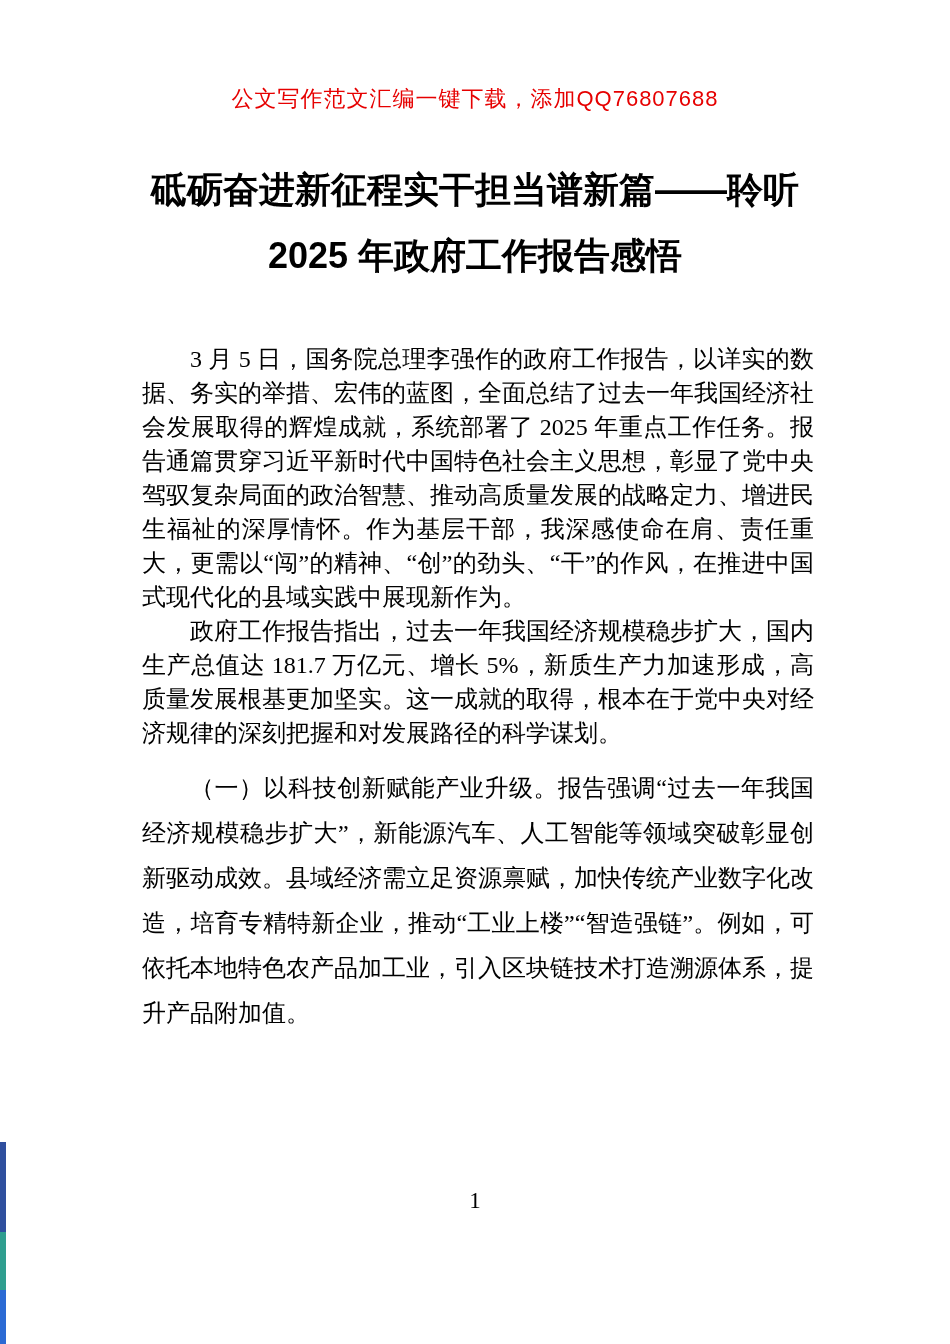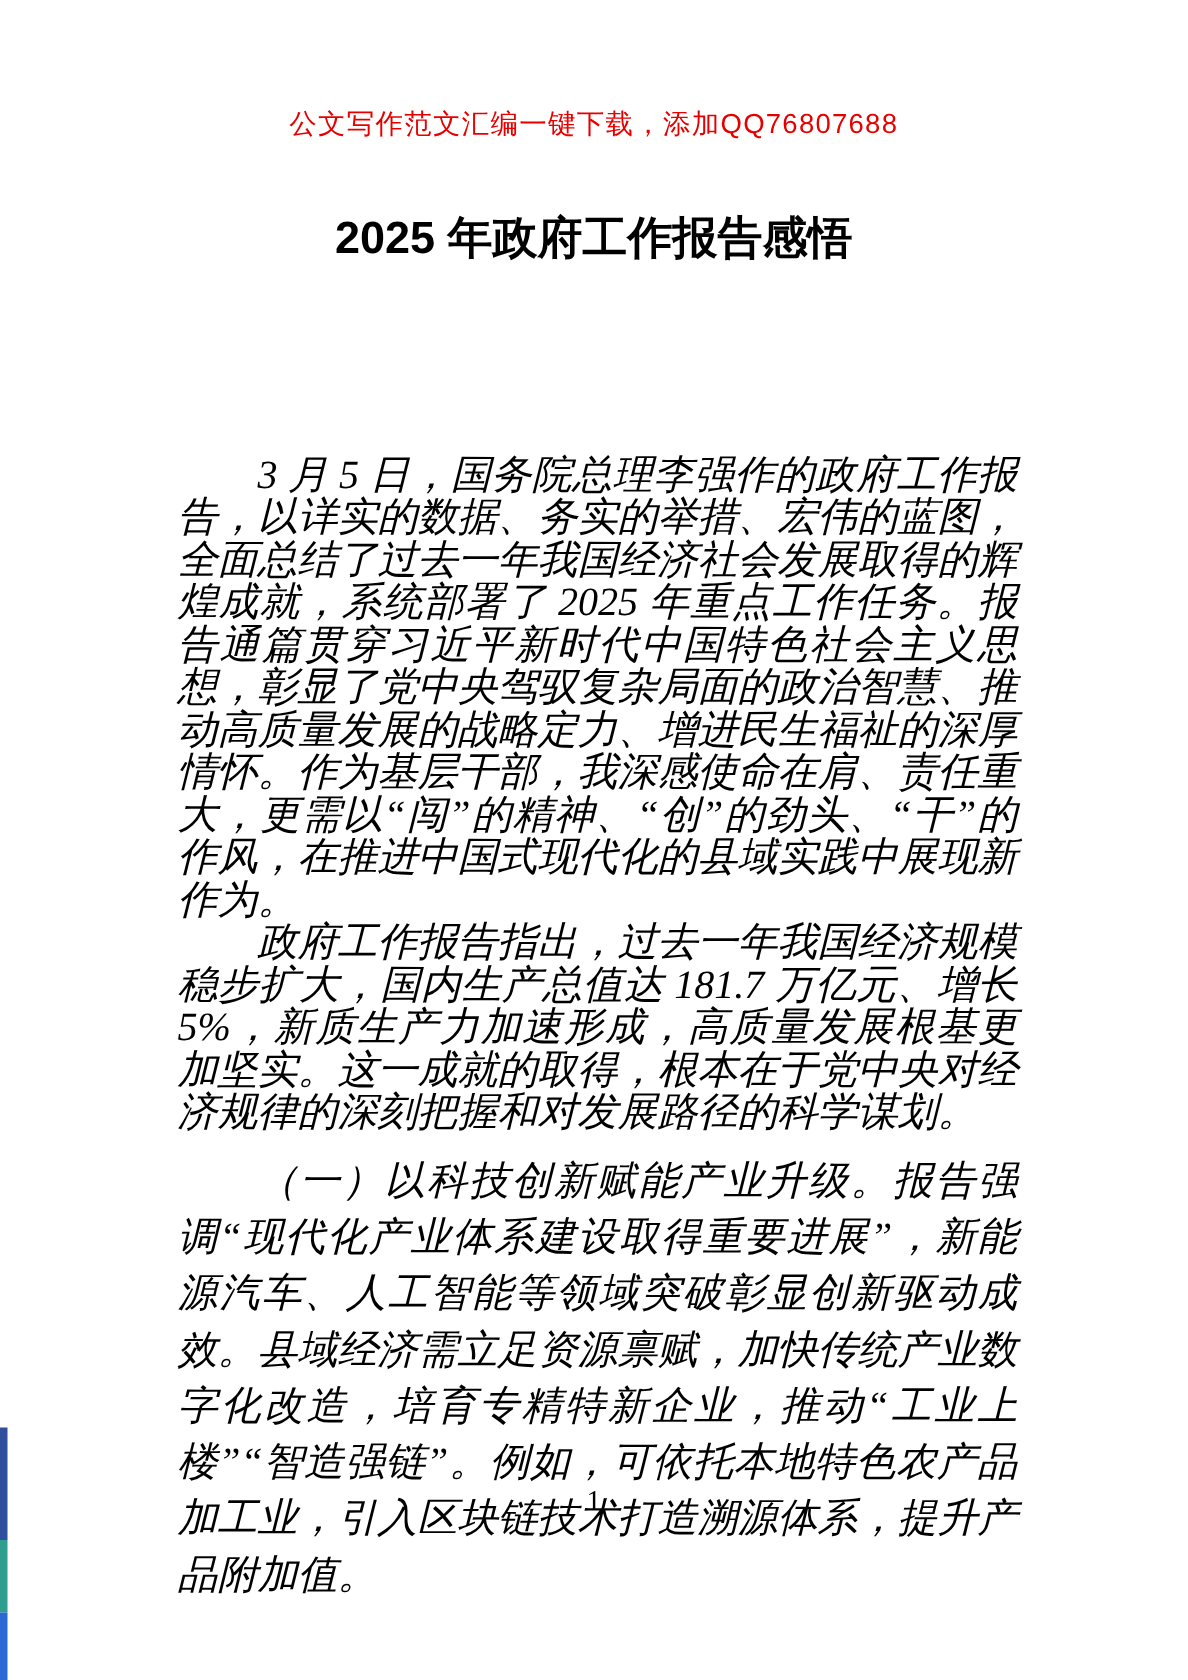--- a/index.html
+++ b/index.html
@@ -50,33 +50,32 @@
     font-family: "Liberation Sans", "DejaVu Sans", sans-serif;
     font-weight: 700;
     font-size: 36px;
     line-height: 1;
     color: #000000;
   }
   .title .title-line {
     display: block;
   }
   .title .title-line + .title-line {
-    margin-top: 20px;
+    margin-top: 30px;
   }
 
   .body-text {
     position: absolute;
-    top: 362px;
+    top: 342px;
     left: 142px;
     width: 672px;
-    font-size: 32px;
+    font-size: 24px;
     line-height: 34px;
     text-align: justify;
     text-justify: inter-ideograph;
-    font-style: italic;
   }
   .para {
     margin: 0;
     text-indent: 2em;
   }
   .para.heading {
     font-weight: 700;
   }
   .para.loose {
     margin-top: 16px;
@@ -98,24 +97,25 @@
 
 <div class="page">
 
   <div class="edge-stripe s1"></div>
   <div class="edge-stripe s2"></div>
   <div class="edge-stripe s3"></div>
 
   <div class="notice">公文写作范文汇编一键下载，添加QQ76807688</div>
 
   <h1 class="title">
+    <span class="title-line">砥砺奋进新征程实干担当谱新篇——聆听</span>
     <span class="title-line">2025 年政府工作报告感悟</span>
   </h1>
 
   <div class="body-text">
     <p class="para">3 月 5 日，国务院总理李强作的政府工作报告，以详实的数据、务实的举措、宏伟的蓝图，全面总结了过去一年我国经济社会发展取得的辉煌成就，系统部署了 2025 年重点工作任务。报告通篇贯穿习近平新时代中国特色社会主义思想，彰显了党中央驾驭复杂局面的政治智慧、推动高质量发展的战略定力、增进民生福祉的深厚情怀。作为基层干部，我深感使命在肩、责任重大，更需以“闯”的精神、“创”的劲头、“干”的作风，在推进中国式现代化的县域实践中展现新作为。</p>
     <p class="para">政府工作报告指出，过去一年我国经济规模稳步扩大，国内生产总值达 181.7 万亿元、增长 5%，新质生产力加速形成，高质量发展根基更加坚实。这一成就的取得，根本在于党中央对经济规律的深刻把握和对发展路径的科学谋划。</p>
-    <p class="para loose">（一）以科技创新赋能产业升级。报告强调“现代化产业体系建设取得重要进展”，新能源汽车、人工智能等领域突破彰显创新驱动成效。县域经济需立足资源禀赋，加快传统产业数字化改造，培育专精特新企业，推动“工业上楼”“智造强链”。例如，可依托本地特色农产品加工业，引入区块链技术打造溯源体系，提升产品附加值。</p>
+    <p class="para loose">（一）以科技创新赋能产业升级。报告强调“过去一年我国经济规模稳步扩大”，新能源汽车、人工智能等领域突破彰显创新驱动成效。县域经济需立足资源禀赋，加快传统产业数字化改造，培育专精特新企业，推动“工业上楼”“智造强链”。例如，可依托本地特色农产品加工业，引入区块链技术打造溯源体系，提升产品附加值。</p>
   </div>
 
   <div class="page-number">1</div>
 
 </div>
 
 </body></html>

